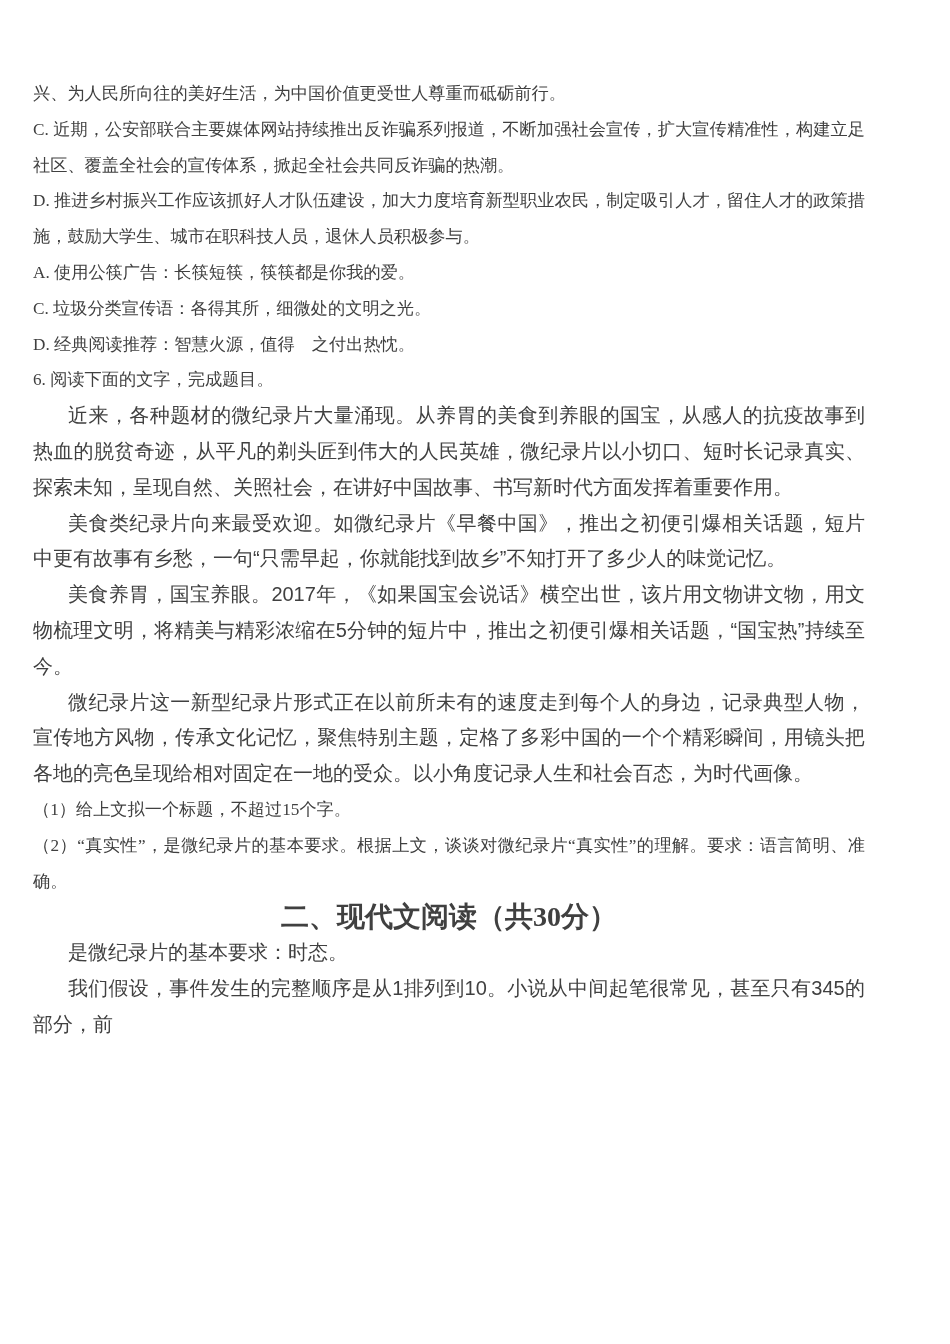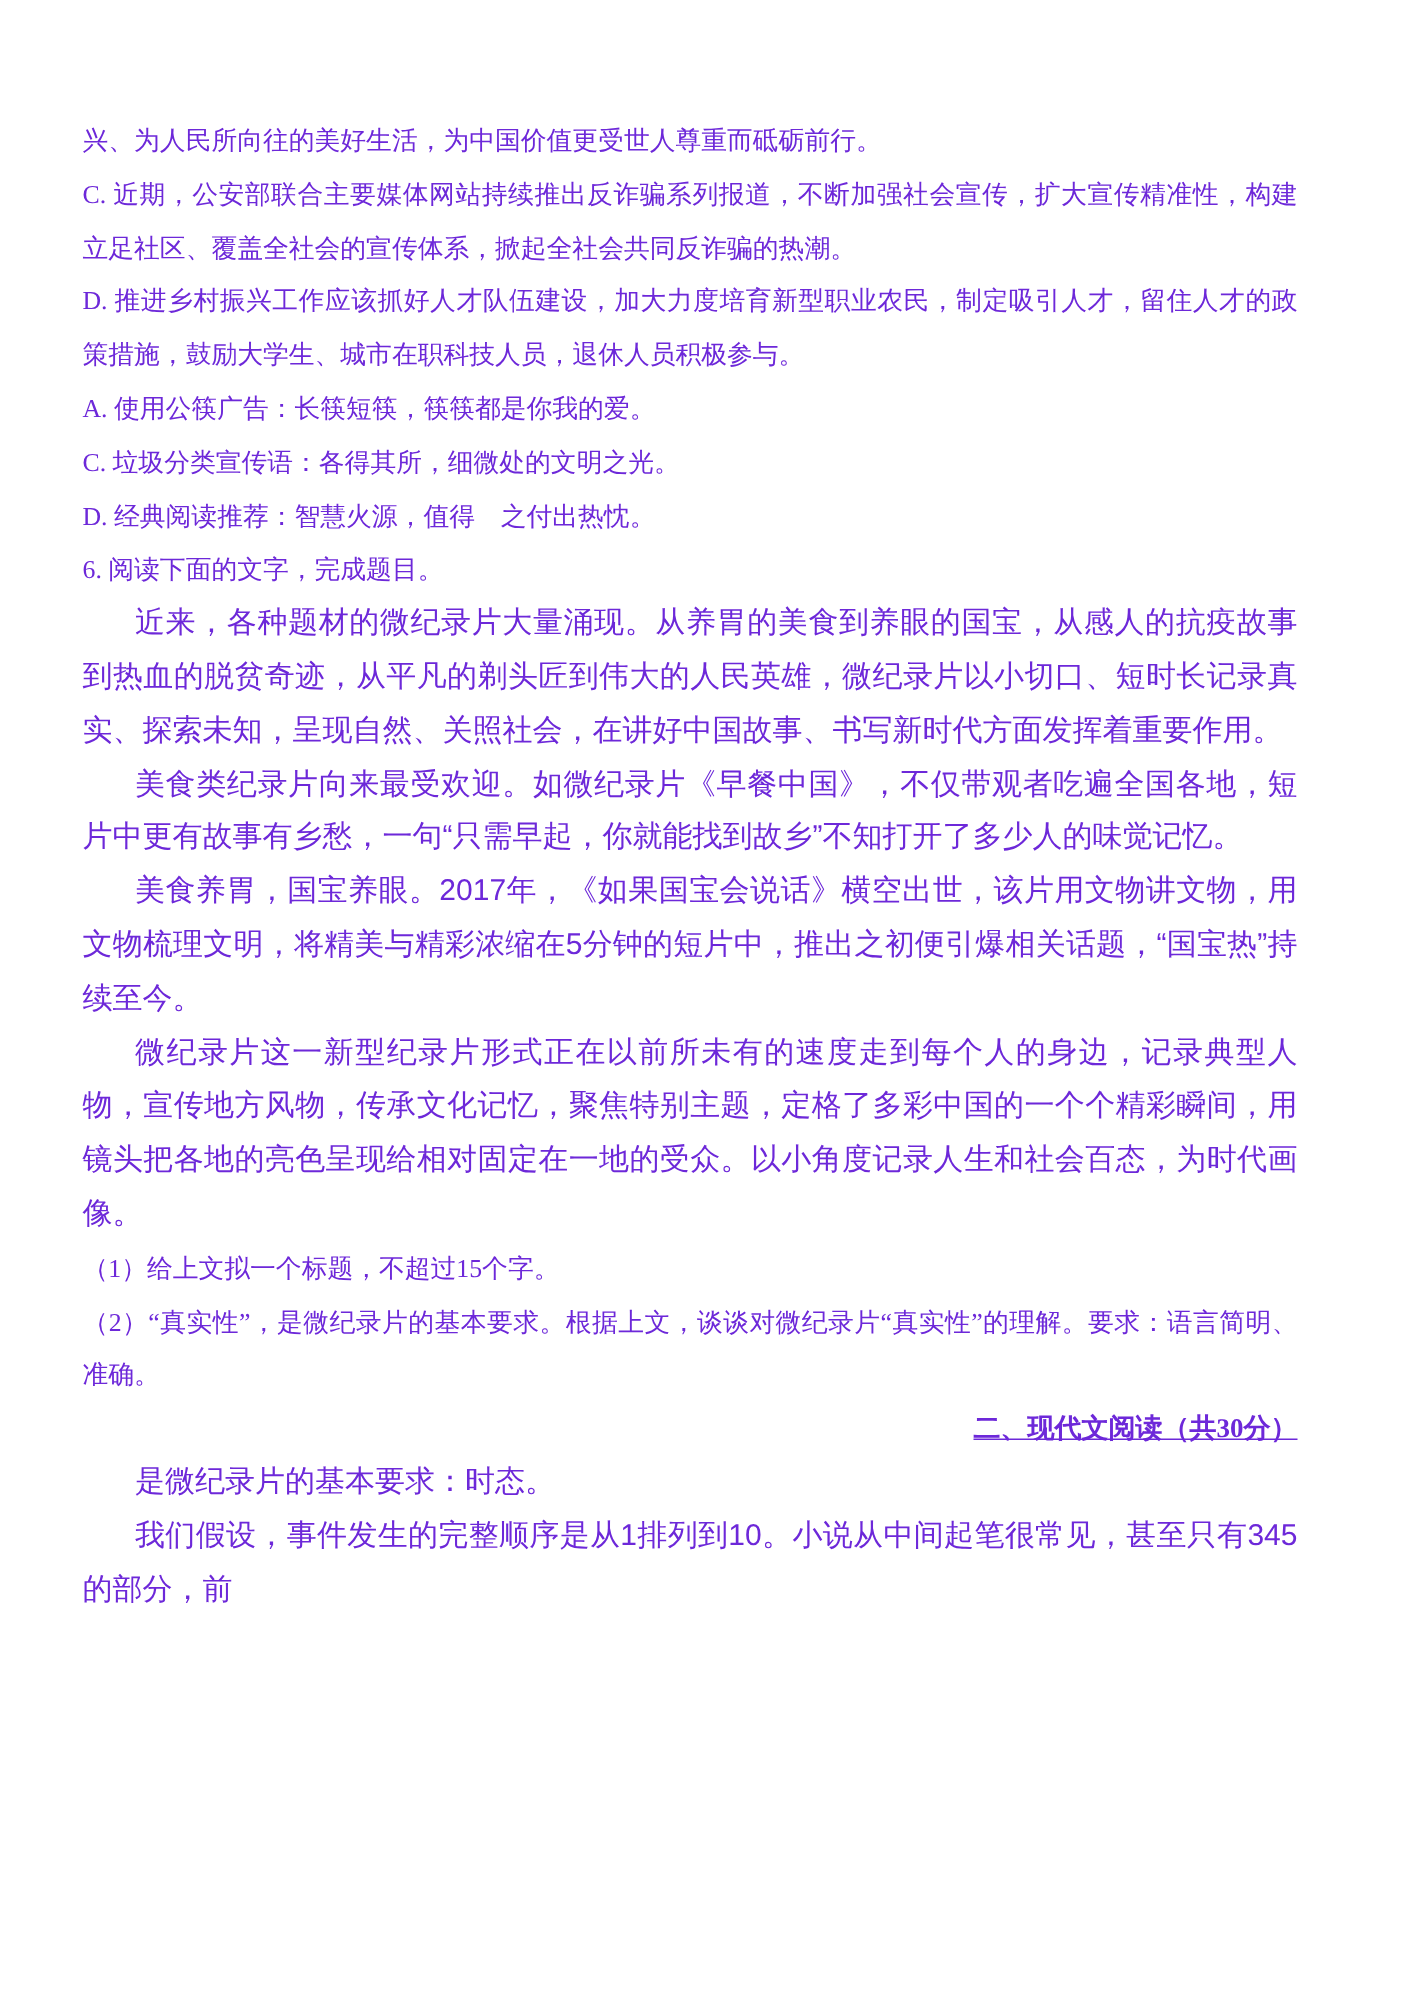--- a/index.html
+++ b/index.html
@@ -9,22 +9,22 @@
   }
   .sheet {
     position: relative;
     width: 950px;
     height: 1344px;
     background: #ffffff;
     overflow: hidden;
   }
   .doc-body {
     box-sizing: border-box;
-    padding: 76px 85px 0 55px;
-    color: #6d28d9;
+    padding: 76px 85px 0 33px;
+    color: #404040;
   }
   .doc-body p {
     margin: 0;
     padding: 0;
     font-size: 17.2px;
     line-height: 35.8px;
     text-align: justify;
     text-justify: inter-ideograph;
     word-break: break-all;
   }
@@ -34,41 +34,40 @@
   }
   
   p.ps {
     font-family: Liberation Sans, sans-serif;
     font-size: 20px;
   }
   
   p.hd {
     font-family: "Liberation Serif", "DejaVu Serif", serif;
     font-weight: 700;
-    font-size: 18px;
-    text-align: right;
-    text-decoration: underline;
+    font-size: 28px;
+    text-align: center;
   }
   .ind-item { padding-left: 15px; }
   .ind-first { text-indent: 35px; }
 </style>
 </head>
 <body>
 
 <main class="sheet">
   <article class="doc-body" id="doc-body">
       <p class="q ind-item">兴、为人民所向往的美好生活，为中国价值更受世人尊重而砥砺前行。</p>
       <p class="q ind-item">C. 近期，公安部联合主要媒体网站持续推出反诈骗系列报道，不断加强社会宣传，扩大宣传精准性，构建立足社区、覆盖全社会的宣传体系，掀起全社会共同反诈骗的热潮。</p>
       <p class="q ind-item">D. 推进乡村振兴工作应该抓好人才队伍建设，加大力度培育新型职业农民，制定吸引人才，留住人才的政策措施，鼓励大学生、城市在职科技人员，退休人员积极参与。</p>
       <p class="q ind-item">A. 使用公筷广告：长筷短筷，筷筷都是你我的爱。</p>
       <p class="q ind-item">C. 垃圾分类宣传语：各得其所，细微处的文明之光。</p>
       <p class="q ind-item">D. 经典阅读推荐：智慧火源，值得　之付出热忱。</p>
       <p class="q ind-item">6. 阅读下面的文字，完成题目。</p>
       <p class="ps ind-first">近来，各种题材的微纪录片大量涌现。从养胃的美食到养眼的国宝，从感人的抗疫故事到热血的脱贫奇迹，从平凡的剃头匠到伟大的人民英雄，微纪录片以小切口、短时长记录真实、探索未知，呈现自然、关照社会，在讲好中国故事、书写新时代方面发挥着重要作用。</p>
-      <p class="ps ind-first">美食类纪录片向来最受欢迎。如微纪录片《早餐中国》，不仅带观者吃遍全国各地，短片中更有故事有乡愁，一句“只需早起，你就能找到故乡”不知打开了多少人的味觉记忆。</p>
+      <p class="ps ind-first">美食类纪录片向来最受欢迎。如微纪录片《早餐中国》，推出之初便引爆相关话题，短片中更有故事有乡愁，一句“只需早起，你就能找到故乡”不知打开了多少人的味觉记忆。</p>
       <p class="ps ind-first">美食养胃，国宝养眼。2017年，《如果国宝会说话》横空出世，该片用文物讲文物，用文物梳理文明，将精美与精彩浓缩在5分钟的短片中，推出之初便引爆相关话题，“国宝热”持续至今。</p>
       <p class="ps ind-first">微纪录片这一新型纪录片形式正在以前所未有的速度走到每个人的身边，记录典型人物，宣传地方风物，传承文化记忆，聚焦特别主题，定格了多彩中国的一个个精彩瞬间，用镜头把各地的亮色呈现给相对固定在一地的受众。以小角度记录人生和社会百态，为时代画像。</p>
       <p class="q ">（1）给上文拟一个标题，不超过15个字。</p>
       <p class="q ">（2）“真实性”，是微纪录片的基本要求。根据上文，谈谈对微纪录片“真实性”的理解。要求：语言简明、准确。</p>
       <p class="hd ">二、现代文阅读（共30分）</p>
       <p class="ps ind-first">是微纪录片的基本要求：时态。</p>
       <p class="ps ind-first">我们假设，事件发生的完整顺序是从1排列到10。小说从中间起笔很常见，甚至只有345的部分，前</p>
     </article>
 </main>
 

